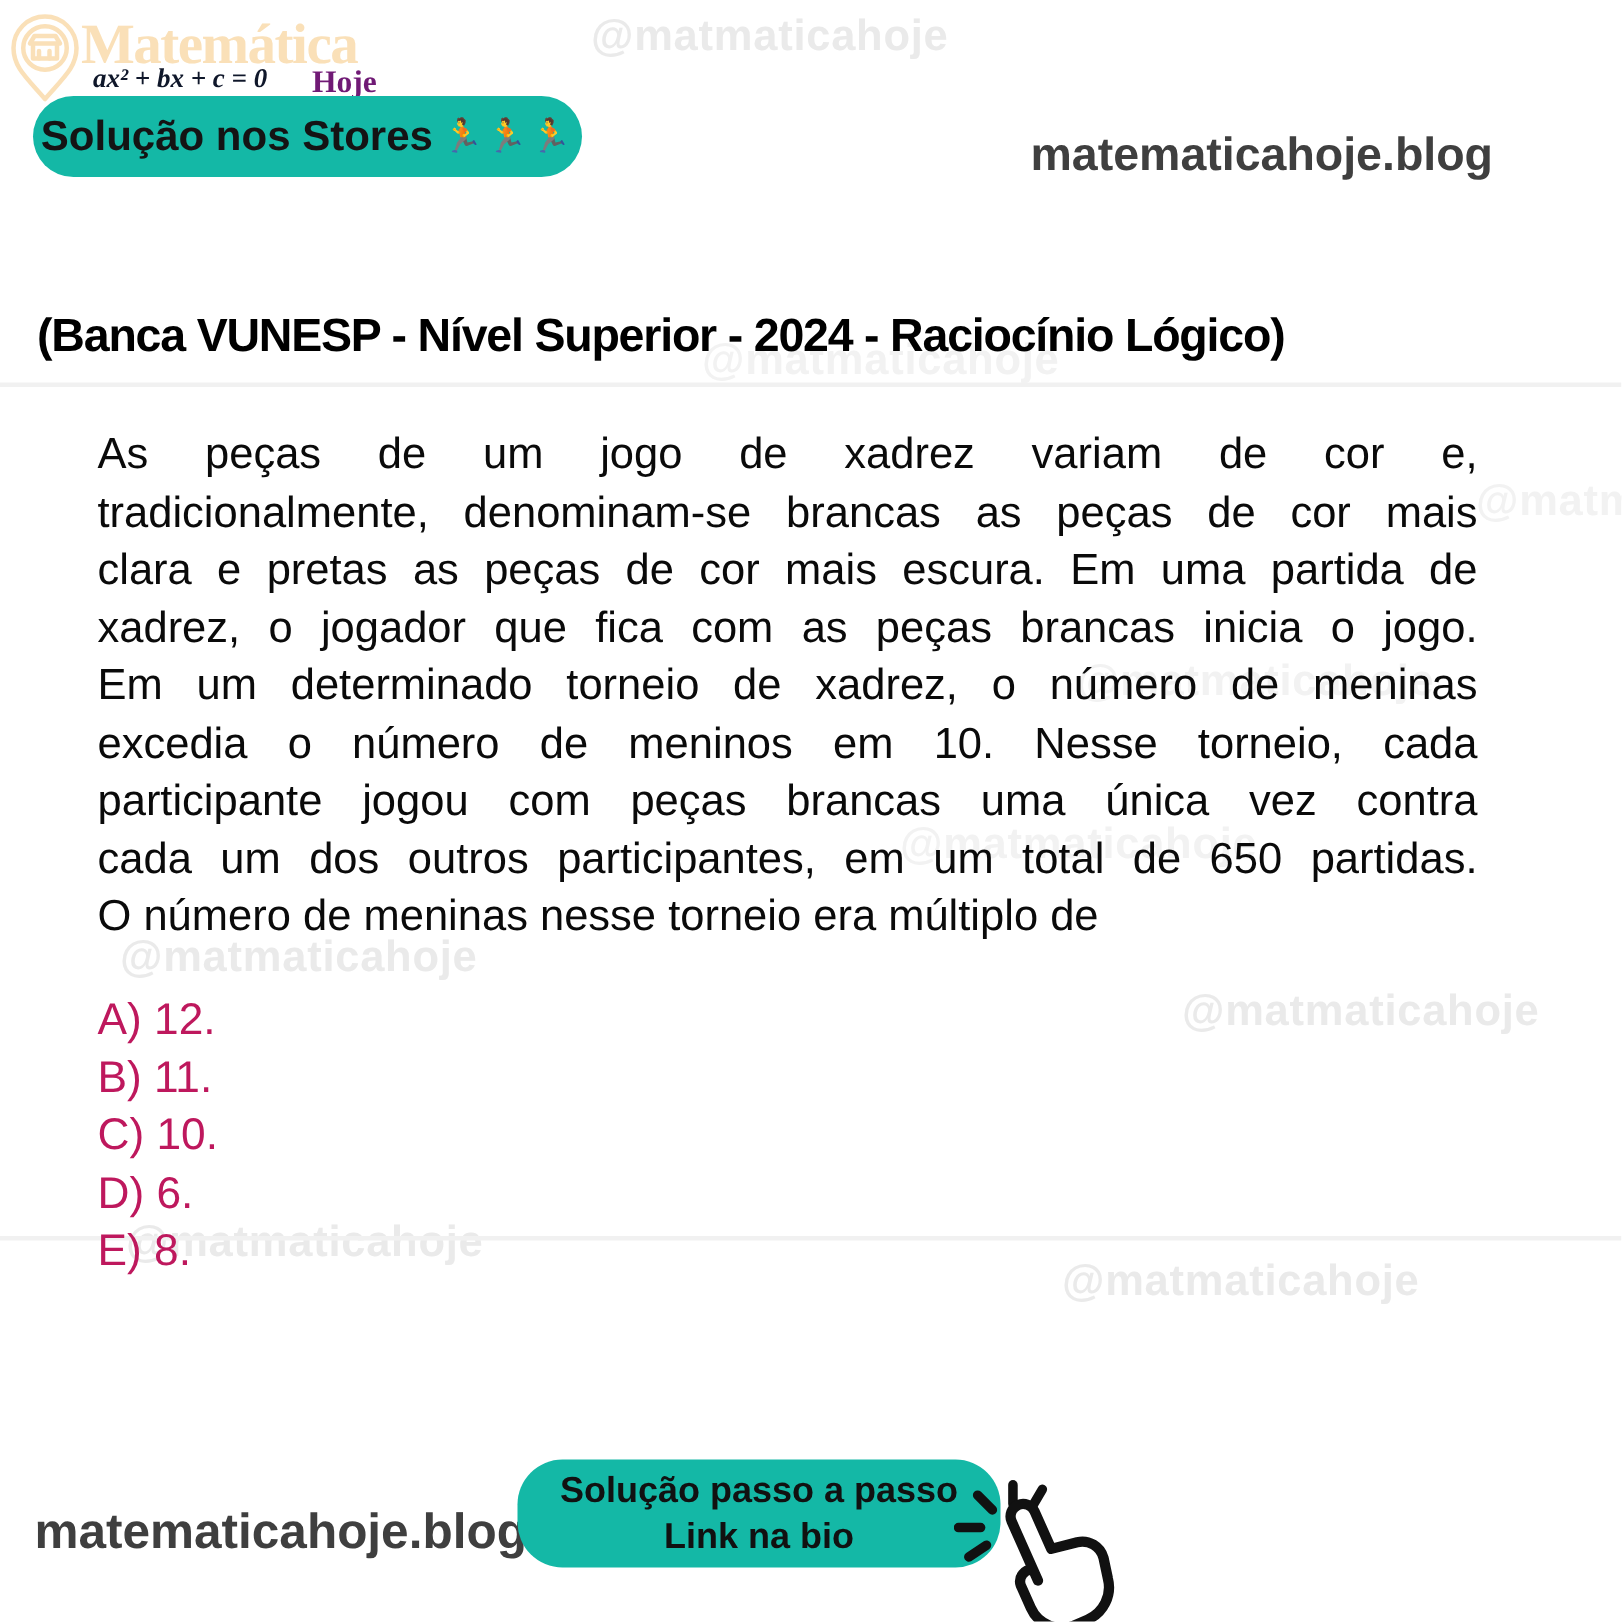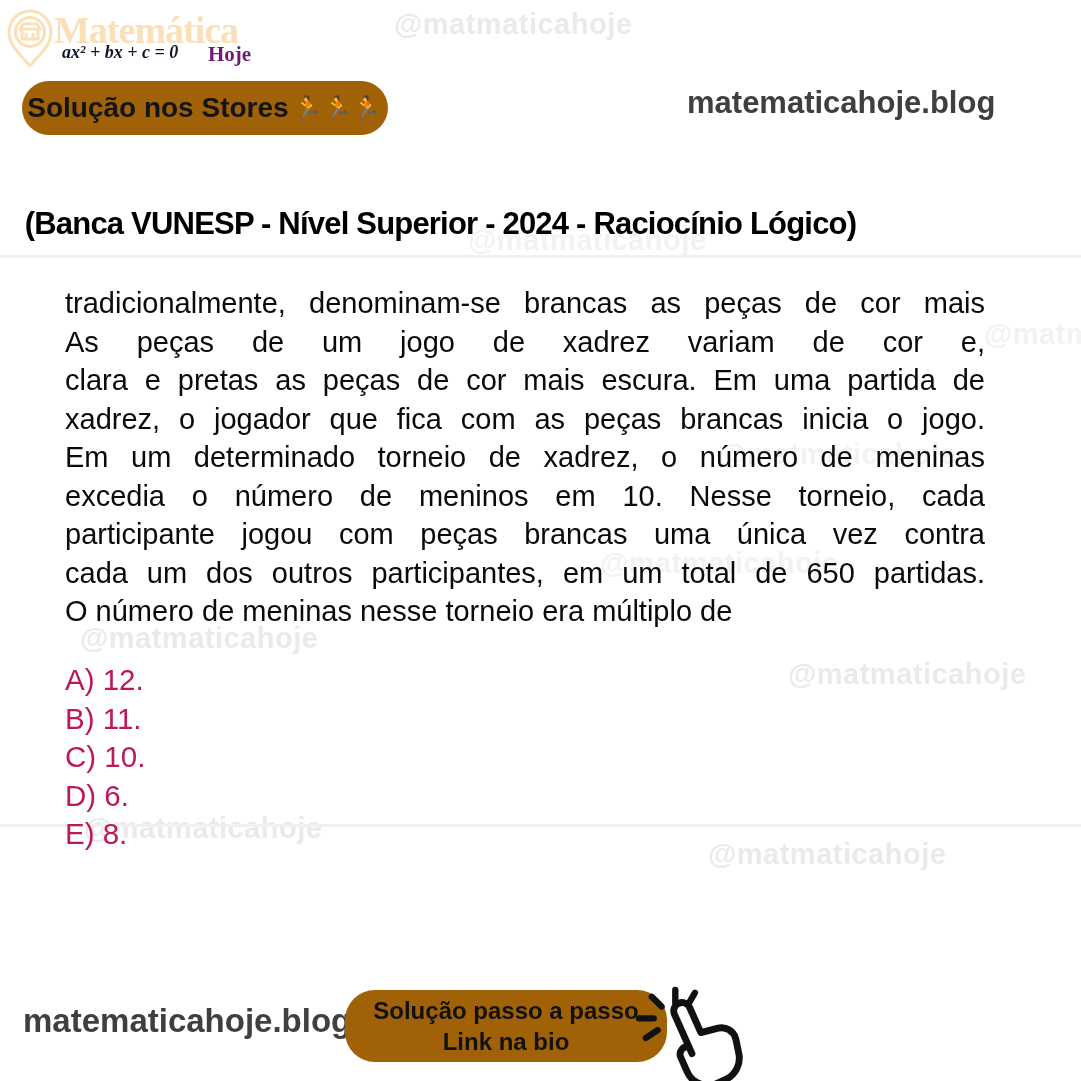--- a/index.html
+++ b/index.html
@@ -33,21 +33,21 @@
   }
   .logo-hoje{
     position:absolute;left:206px;top:36px;
     font-family:"Liberation Serif", serif;font-weight:700;
     font-size:21px;color:#701a75;
   }
 
   
   .btn{
     position:absolute;display:flex;align-items:center;justify-content:center;
-    background:#a16207;z-index:2;box-sizing:border-box;margin-top:17px;
+    background:#14b8a6;z-index:2;box-sizing:border-box;
   }
   .btn-stores{
     left:22px;top:64px;width:366px;height:54px;border-radius:27px;
     font-weight:700;font-size:28px;color:#141414;
   }
   .btn-stores .emojis{font-size:22px;margin-left:6px;letter-spacing:2px;}
   .btn-solution{
     left:345px;top:973px;width:322px;height:72px;border-radius:30px;
     flex-direction:column;line-height:31px;
     font-weight:700;font-size:24px;color:#111111;text-align:center;
@@ -119,22 +119,22 @@
   <span>Solução nos Stores</span>
   <span class="emojis">🏃🏃🏃</span>
 </div>
 
 <div class="abs blog-top">matematicahoje.blog</div>
 
 <div class="abs q-header">(Banca VUNESP - Nível Superior - 2024 - Raciocínio Lógico)</div>
 <div class="divider divider-1"></div>
 
 <div class="abs q-body">
+    <div class="body-line">As peças de um jogo de xadrez variam de cor e,</div>
     <div class="body-line">tradicionalmente, denominam-se brancas as peças de cor mais</div>
-    <div class="body-line">As peças de um jogo de xadrez variam de cor e,</div>
     <div class="body-line">clara e pretas as peças de cor mais escura. Em uma partida de</div>
     <div class="body-line">xadrez, o jogador que fica com as peças brancas inicia o jogo.</div>
     <div class="body-line">Em um determinado torneio de xadrez, o número de meninas</div>
     <div class="body-line">excedia o número de meninos em 10. Nesse torneio, cada</div>
     <div class="body-line">participante jogou com peças brancas uma única vez contra</div>
     <div class="body-line">cada um dos outros participantes, em um total de 650 partidas.</div>
     <div class="body-line">O número de meninas nesse torneio era múltiplo de</div>
   </div>
 
 <div class="abs q-options">

